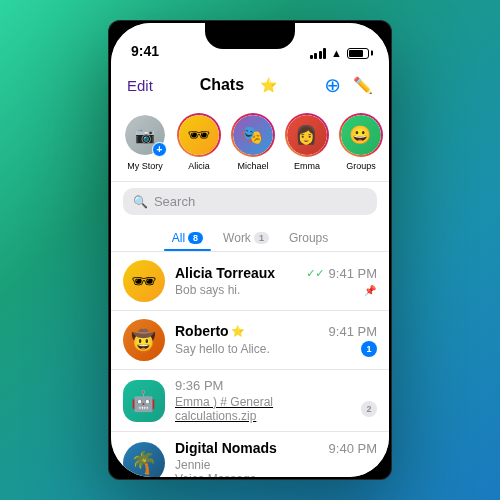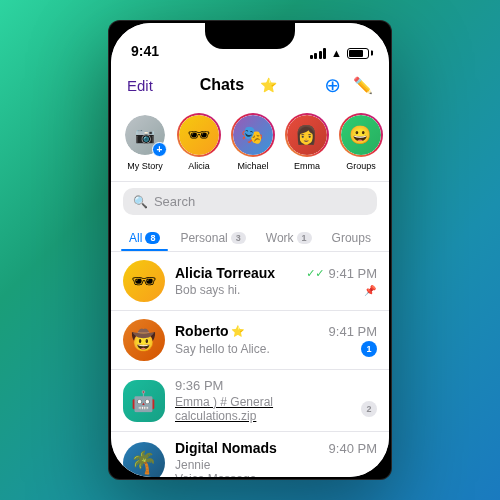--- a/index.html
+++ b/index.html
@@ -469,24 +469,20 @@
         <span class="search-placeholder">Search</span>
       </div>
     </div>
 
     <div class="filter-tabs">
       <div class="filter-tab active">
         <span>All</span>
         <span class="tab-badge">8</span>
       </div>
       <div class="filter-tab">
-        <span>Personal</span>
-        <span class="tab-badge" style="background:#e5e5ea;color:#8e8e93;">3</span>
-      </div>
-      <div class="filter-tab">
         <span>Work</span>
         <span class="tab-badge" style="background:#e5e5ea;color:#8e8e93;">1</span>
       </div>
       <div class="filter-tab">
         <span>Groups</span>
 
       </div>
 
     </div>
 

